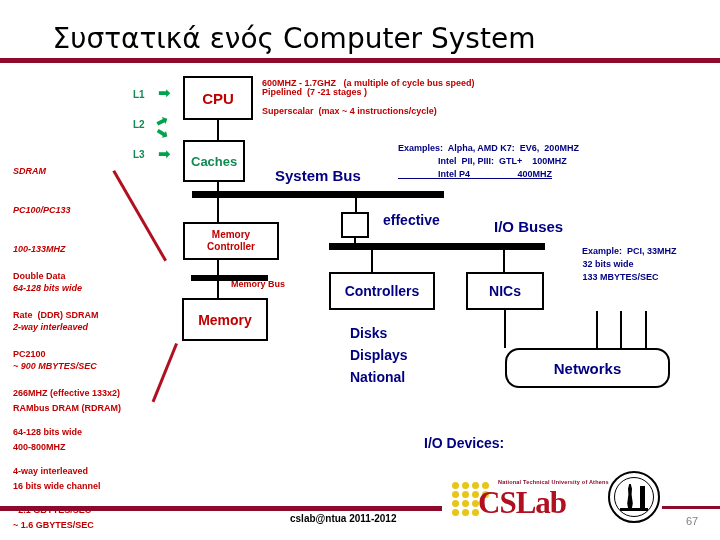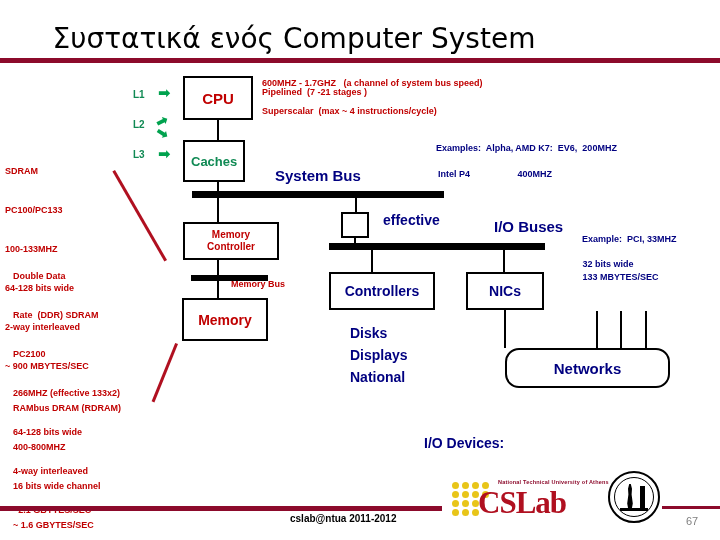--- a/index.html
+++ b/index.html
@@ -204,26 +204,27 @@
   </div>
 
   <div class="abs vline" style="left:217px; top:120px; height:20px;"></div>
 
   <div class="abs box box-left" style="left:183px; top:140px; width:62px; height:42px;">
     <span class="c-dgreen" style="font-size:13px;">Caches</span>
   </div>
 
   <div class="abs vline" style="left:217px; top:182px; height:13px;"></div>
 
-  <div class="abs spec spec-red" style="left:262px; top:77px;">600MHZ - 1.7GHZ   (a channel of system bus speed)</div>
+  <div class="abs spec spec-red" style="left:262px; top:77px;">600MHZ - 1.7GHZ   (a multiple of cycle bus speed)</div>
   <div class="abs spec spec-red" style="left:262px; top:86px;">Pipelined  (7 -21 stages )</div>
   <div class="abs spec spec-red" style="left:262px; top:105px;">Superscalar  (max ~ 4 instructions/cycle)</div>
 
-  <div class="abs spec spec-blue" style="left:398px; top:142px;margin-left:38px;">Examples:  Alpha, AMD K7:  EV6,  200MHZ</div>
-  <div class="abs spec spec-blue" style="left:398px; top:168px;">                Intel P4                   400MHZ</div>
+  <div class="abs spec spec-blue" style="left:398px; top:142px;">Examples:  Alpha, AMD K7:  EV6,  200MHZ</div>
+  <div class="abs spec spec-blue" style="left:398px; top:155px;">                Intel  PII, PIII:  GTL+    100MHZ</div>
+  <div class="abs spec spec-blue" style="left:398px; top:168px;text-decoration:underline;">                Intel P4                   400MHZ</div>
 
   <div class="abs hdr-blue" style="left:275px; top:167px; font-size:15px;">System Bus</div>
   <div class="abs bus" style="left:192px; top:191px; width:252px;"></div>
 
   <div class="abs vline" style="left:217px; top:198px; height:24px;"></div>
 
   <div class="abs vline" style="left:355px; top:198px; height:14px;"></div>
 
   <div class="abs box" style="left:183px; top:222px; width:96px; height:38px; flex-direction:column; justify-content:center;">
     <span class="c-red" style="font-size:10px; line-height:12px;">Memory</span>
@@ -239,21 +240,21 @@
     <span class="c-red" style="font-size:14px;">Memory</span>
   </div>
 
   <div class="abs box" style="left:341px; top:212px; width:28px; height:26px;"></div>
   <div class="abs hdr-blue" style="left:383px; top:212px; font-size:14px;">effective</div>
   <div class="abs vline" style="left:354px; top:238px; height:7px;"></div>
 
   <div class="abs hdr-blue" style="left:494px; top:218px; font-size:15px;">I/O Buses</div>
   <div class="abs bus" style="left:329px; top:243px; width:216px;"></div>
 
-  <div class="abs spec spec-blue" style="left:545px; top:233px;padding-left:37px;">Example:  PCI, 33MHZ</div>
+  <div class="abs spec spec-blue" style="left:545px; top:245px;padding-left:37px;">Example:  PCI, 33MHZ</div>
   <div class="abs spec spec-blue" style="left:545px; top:258px;">               32 bits wide</div>
   <div class="abs spec spec-blue" style="left:545px; top:271px;">               133 MBYTES/SEC</div>
 
   <div class="abs vline" style="left:371px; top:250px; height:23px;"></div>
   <div class="abs vline" style="left:503px; top:250px; height:23px;"></div>
 
   <div class="abs box" style="left:329px; top:272px; width:106px; height:38px;">
     <span class="c-blue" style="font-size:14px;">Controllers</span>
   </div>
 
@@ -268,21 +269,21 @@
 
   <div class="abs hdr-blue" style="left:350px; top:325px; font-size:14px;">Disks</div>
   <div class="abs hdr-blue" style="left:350px; top:347px; font-size:14px;">Displays</div>
   <div class="abs hdr-blue" style="left:350px; top:369px; font-size:14px;">National</div>
   <div class="abs hdr-blue" style="left:424px; top:405px; font-size:14px;margin-top:30px;">I/O Devices:</div>
 
   <div class="abs rbox" style="left:505px; top:348px; width:165px; height:40px;">
     <span class="c-blue" style="font-size:15px;">Networks</span>
   </div>
 
-  <div class="abs sidebar-block" style="left:5px; top:139px;">
+  <div class="abs sidebar-block" style="left:13px; top:139px;font-style:italic;">
     <div>SDRAM</div>
     <div>PC100/PC133</div>
     <div>100-133MHZ</div>
     <div>64-128 bits wide</div>
     <div>2-way interleaved</div>
     <div>~ 900 MBYTES/SEC</div>
   </div>
 
   <div class="abs sidebar-block" style="left:13px; top:244px;">
     <div>Double Data</div>

